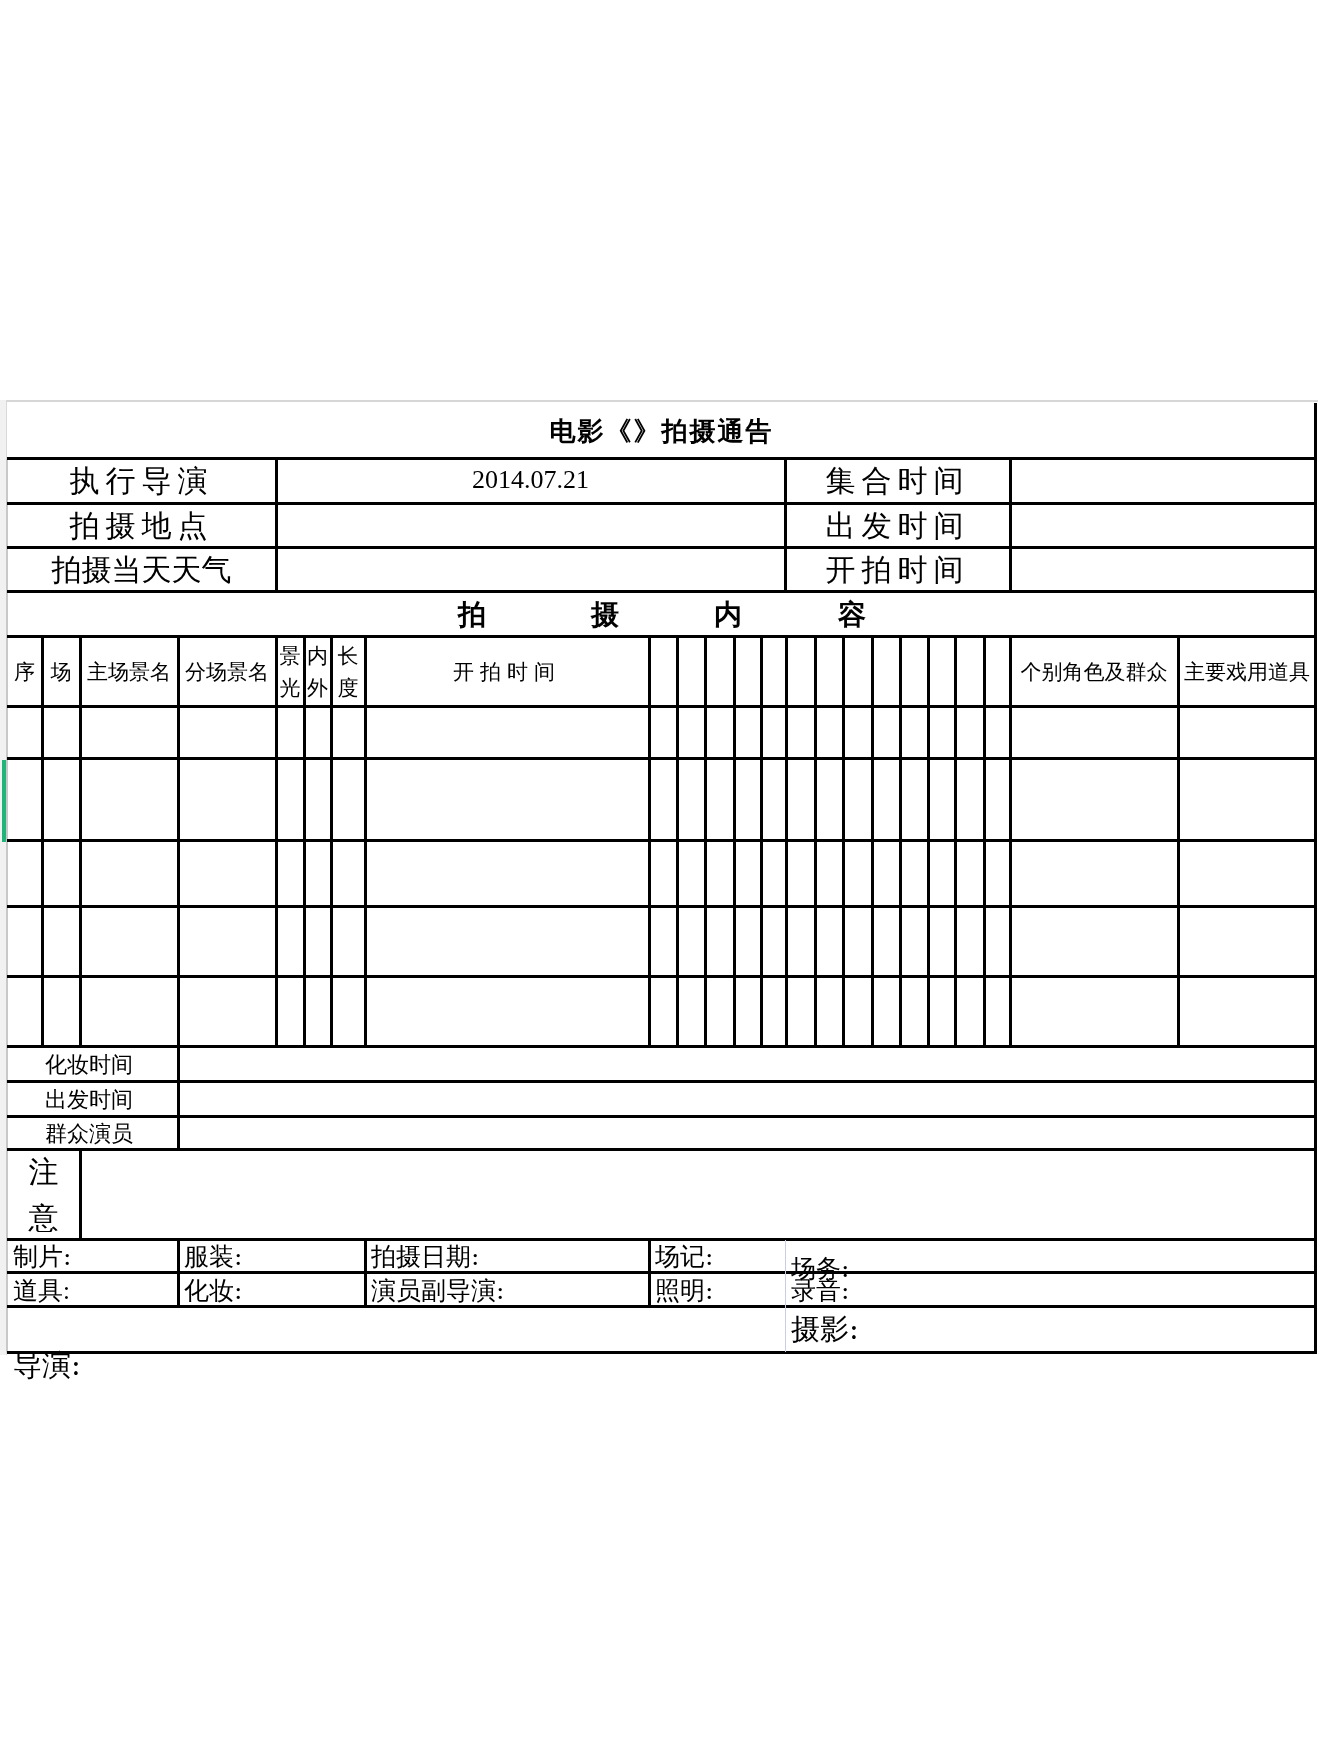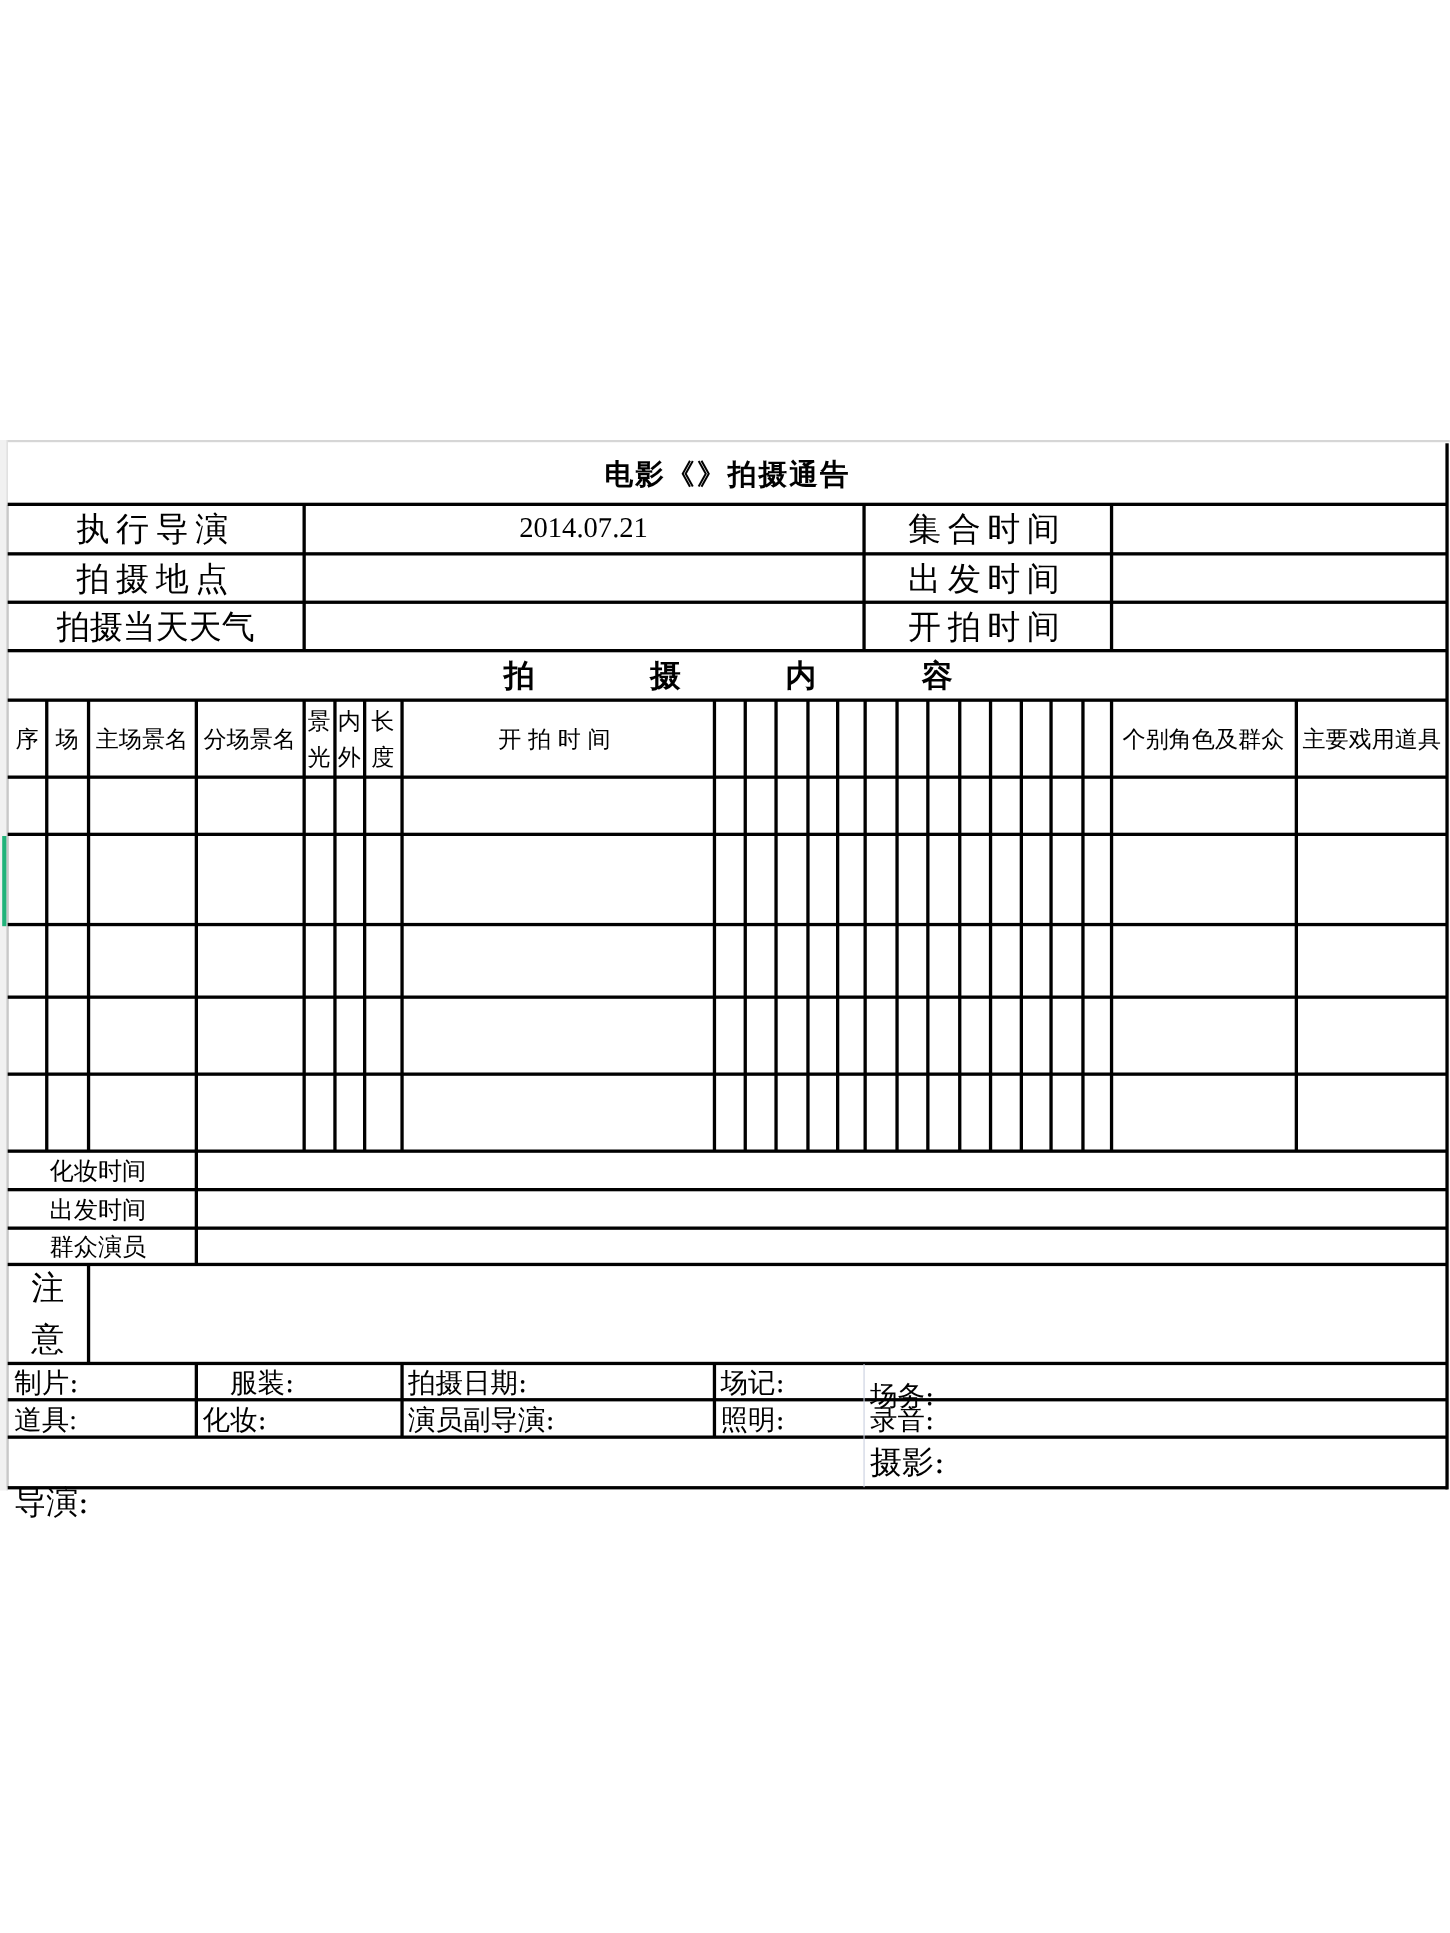--- a/index.html
+++ b/index.html
@@ -96,21 +96,21 @@
   <div class="cell misc-label" style="left:7px; top:1117px; width:171px; height:33px;">群众演员</div>
   <div class="cell" style="left:178px; top:1117px; width:1138px; height:33px;"></div>
 
   <div class="cell note-label" style="left:7px; top:1150px; width:73px; height:90px;">
     <span>注</span>
     <span>意</span>
   </div>
   <div class="cell" style="left:80px; top:1150px; width:1236px; height:90px;"></div>
 
   <div class="cell staff" style="left:7px; top:1240px; width:171px; height:33px;">制片:</div>
-  <div class="cell staff" style="left:178px; top:1240px; width:187px; height:33px;margin-left:25px;">服装:</div>
+  <div class="cell staff" style="left:178px; top:1240px; width:187px; height:33px;">服装:</div>
   <div class="cell staff" style="left:365px; top:1240px; width:284px; height:33px;">拍摄日期:</div>
   <div class="cell staff" style="left:649px; top:1240px; width:136px; height:33px;">场记:</div>
   <div class="cell staff" style="left:785px; top:1240px; width:531px; height:33px;margin-top:12px;">场务:</div>
 
   <div class="cell staff" style="left:7px; top:1273px; width:171px; height:34px;font-family:Liberation Serif, serif;">道具:</div>
   <div class="cell staff" style="left:178px; top:1273px; width:187px; height:34px;">化妆:</div>
   <div class="cell staff" style="left:365px; top:1273px; width:284px; height:34px;">演员副导演:</div>
   <div class="cell staff" style="left:649px; top:1273px; width:136px; height:34px;">照明:</div>
   <div class="cell staff" style="left:785px; top:1273px; width:531px; height:34px;">录音:</div>
 

